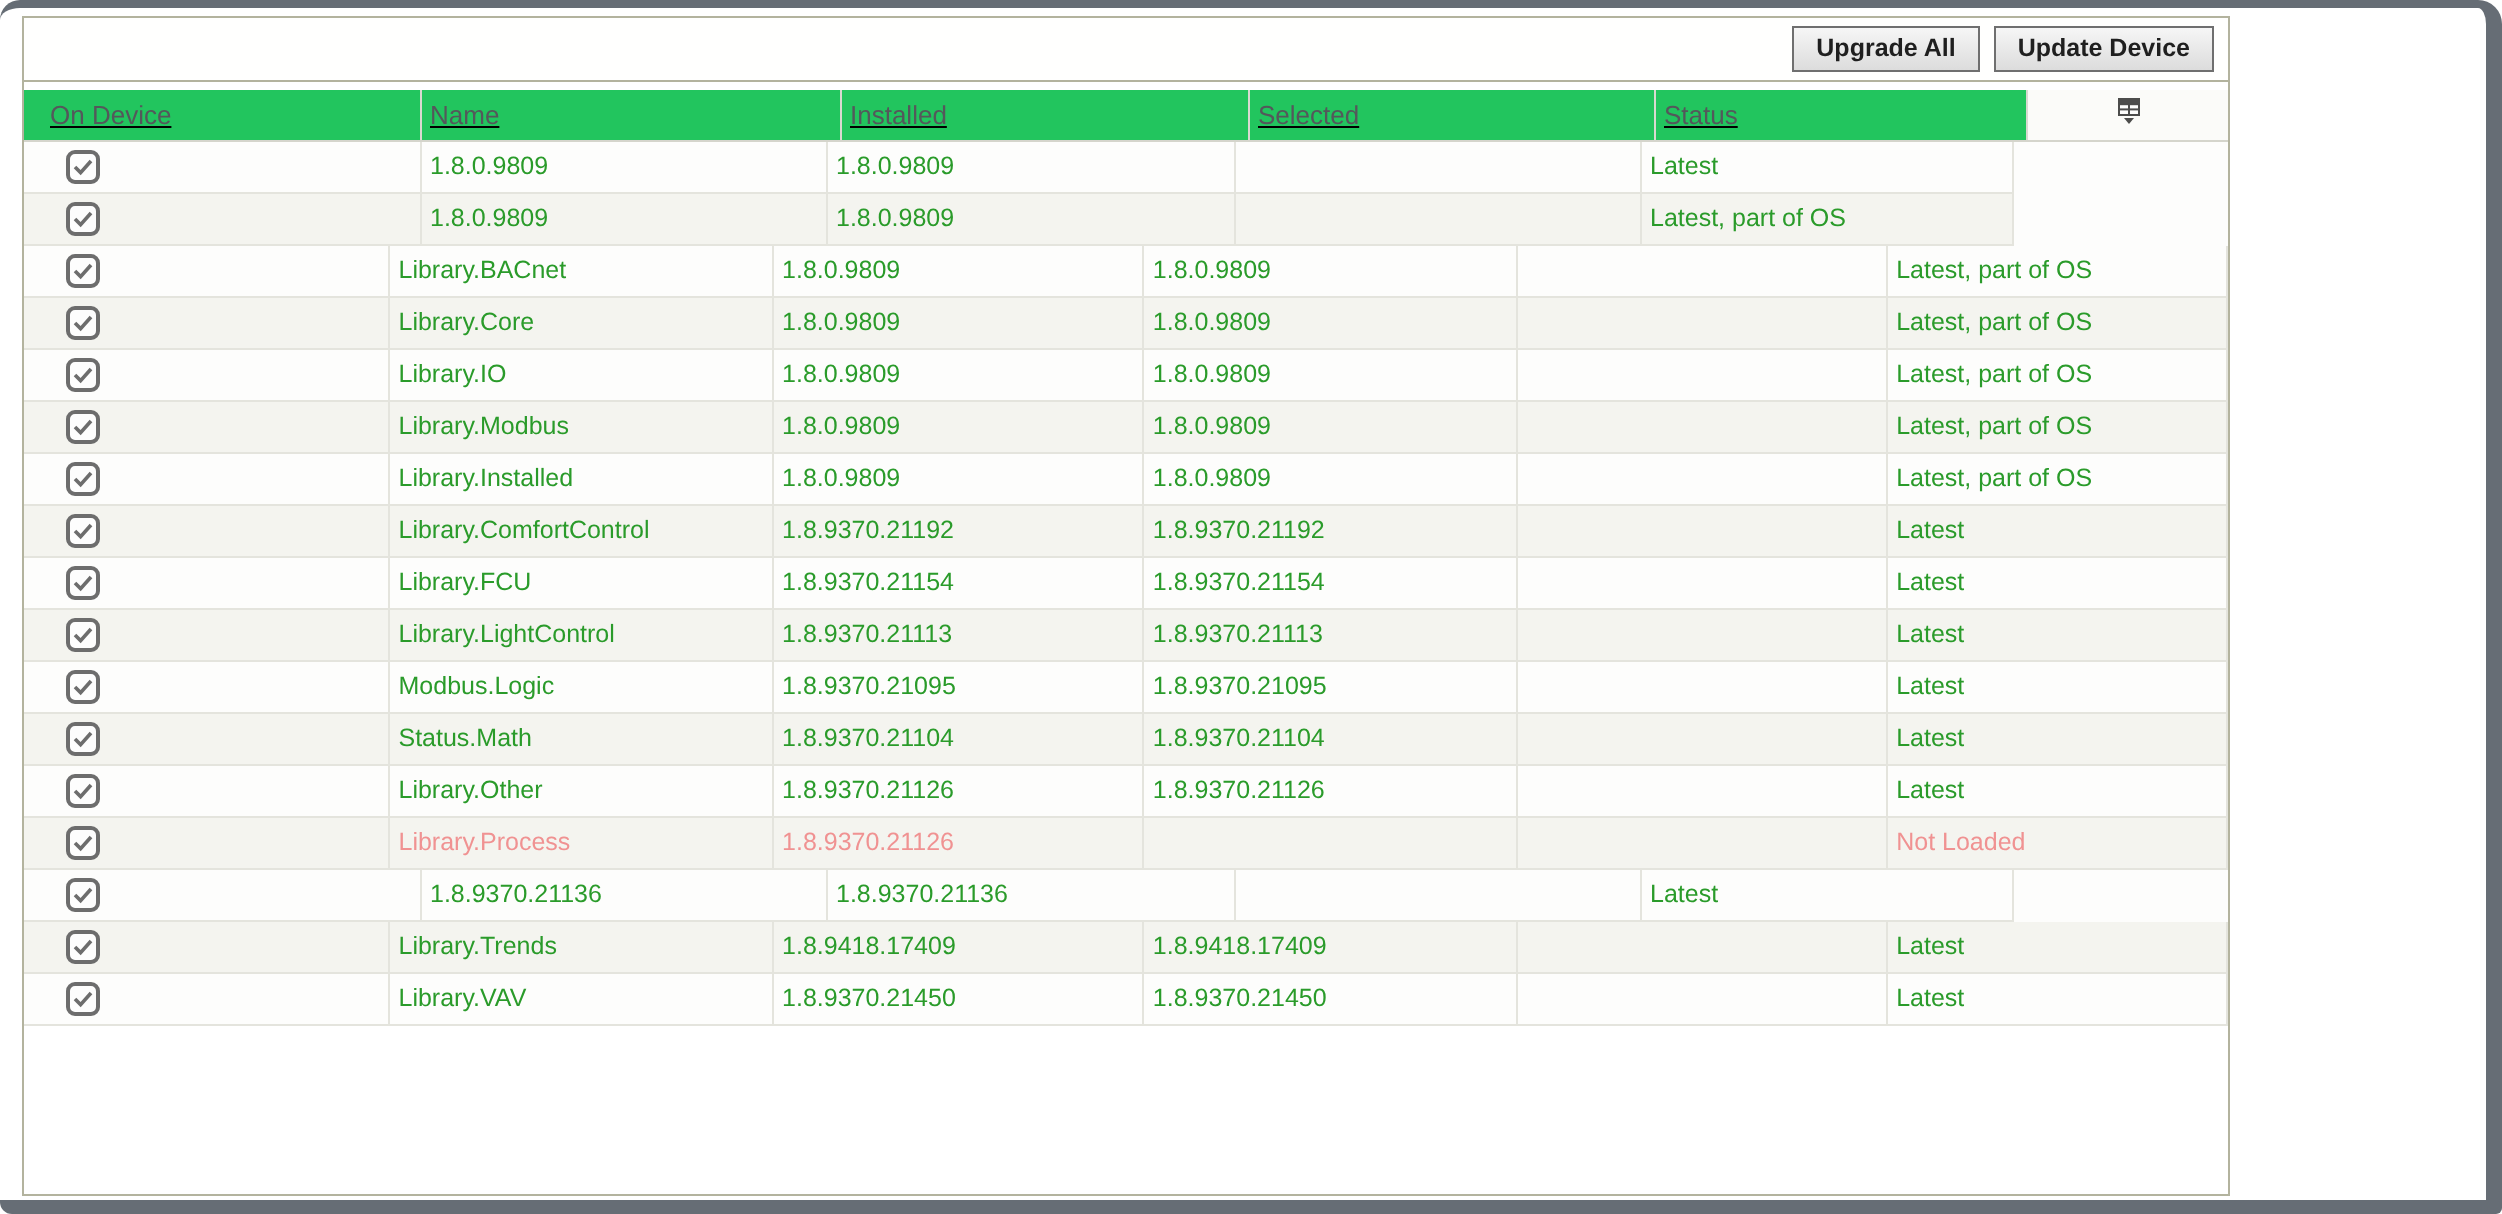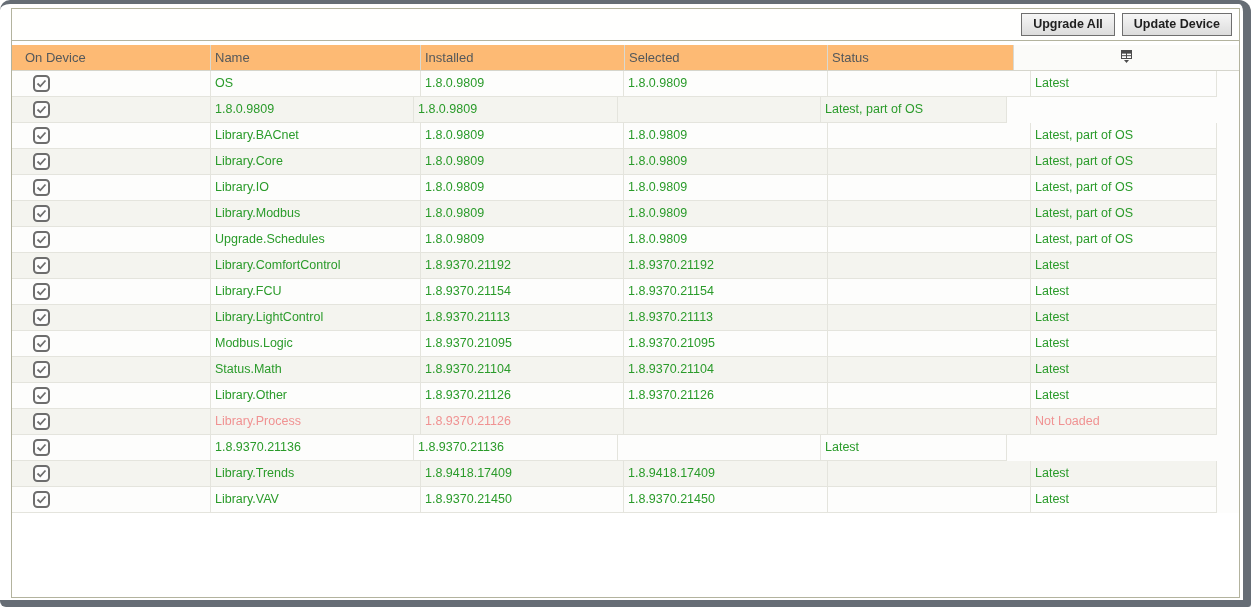--- a/index.html
+++ b/index.html
@@ -9,41 +9,41 @@
     position:relative; width:1251px; height:607px;
     border-top:4px solid #666d75;
     border-right:8px solid #666d75;
     border-bottom:7px solid #666d75;
     border-radius:10px 12px 3px 6px;
     background:#ffffff;
   }
   .frame-content { position:absolute; inset:0; }
 
   .panel {
-    position:absolute; left:11px; top:4px; width:1229px; height:590px;
+    position:absolute; left:11px; top:4px; width:1104px; height:590px;
     border:1px solid #b3b39e; background:#ffffff;
   }
 
   .toolbar {
     height:32px; border-bottom:1px solid #b3b39e; background:#fffffe;
     display:flex; align-items:center; justify-content:flex-end;
     gap:7px; padding-right:7px;
   }
   .btn {
     height:23px; padding:0 11px;
     background:linear-gradient(#f6f6f6, #dcdcdc);
     border:1px solid #6f6f6f;
     font-family:"Liberation Sans", sans-serif;
     font-size:12.5px; font-weight:bold; color:#1f1f1f;
     cursor:pointer; line-height:21px;
   }
 
   .tbl-spacer { height:4px; background:#ffffff; }
 
-  .header-row { height:26px; display:flex; background:#fdba74; border-bottom:1px solid #d5d5cc; }
+  .header-row { height:26px; display:flex; background:#22c55e; border-bottom:1px solid #d5d5cc;text-decoration:underline; }
   .hcell {
     height:25px; line-height:25px; font-size:13px; color:#54585b;
     padding-left:4px; border-right:1px solid #d9d9d1; overflow:hidden; white-space:nowrap;
   }
   .hcell.first { padding-left:13px; }
   .icon-cell {
     flex:1; background:#fbfbf9; display:flex; align-items:center; justify-content:center;
   }
 
   .row { height:26px; display:flex; background:#fdfdfc; }
@@ -101,21 +101,20 @@
       <div class="rows-area" id="rows-area">
           <div class="row">
             <div class="cell chk c0">
               <span class="checkbox">
                 <svg width="17" height="17" viewBox="0 0 17 17">
                   <rect x="1" y="1" width="15" height="15" rx="3.5" fill="#fdfdfd" stroke="#6d6d6d" stroke-width="2"></rect>
                   <path d="M4.5 8.5 L7.3 11.3 L12.5 5.5" fill="none" stroke="#6d6d6d" stroke-width="1.8"></path>
                 </svg>
               </span>
             </div>
-            <div class="cell c1">OS</div>
             <div class="cell c2">1.8.0.9809</div>
             <div class="cell c3">1.8.0.9809</div>
             <div class="cell c4"></div>
             <div class="cell c5">Latest</div>
           </div>
           <div class="row">
             <div class="cell chk c0">
               <span class="checkbox">
                 <svg width="17" height="17" viewBox="0 0 17 17">
                   <rect x="1" y="1" width="15" height="15" rx="3.5" fill="#fdfdfd" stroke="#6d6d6d" stroke-width="2"></rect>
@@ -190,21 +189,21 @@
           </div>
           <div class="row">
             <div class="cell chk c0">
               <span class="checkbox">
                 <svg width="17" height="17" viewBox="0 0 17 17">
                   <rect x="1" y="1" width="15" height="15" rx="3.5" fill="#fdfdfd" stroke="#6d6d6d" stroke-width="2"></rect>
                   <path d="M4.5 8.5 L7.3 11.3 L12.5 5.5" fill="none" stroke="#6d6d6d" stroke-width="1.8"></path>
                 </svg>
               </span>
             </div>
-            <div class="cell c1">Upgrade.Schedules</div>
+            <div class="cell c1">Library.Installed</div>
             <div class="cell c2">1.8.0.9809</div>
             <div class="cell c3">1.8.0.9809</div>
             <div class="cell c4"></div>
             <div class="cell c5">Latest, part of OS</div>
           </div>
           <div class="row">
             <div class="cell chk c0">
               <span class="checkbox">
                 <svg width="17" height="17" viewBox="0 0 17 17">
                   <rect x="1" y="1" width="15" height="15" rx="3.5" fill="#fdfdfd" stroke="#6d6d6d" stroke-width="2"></rect>

